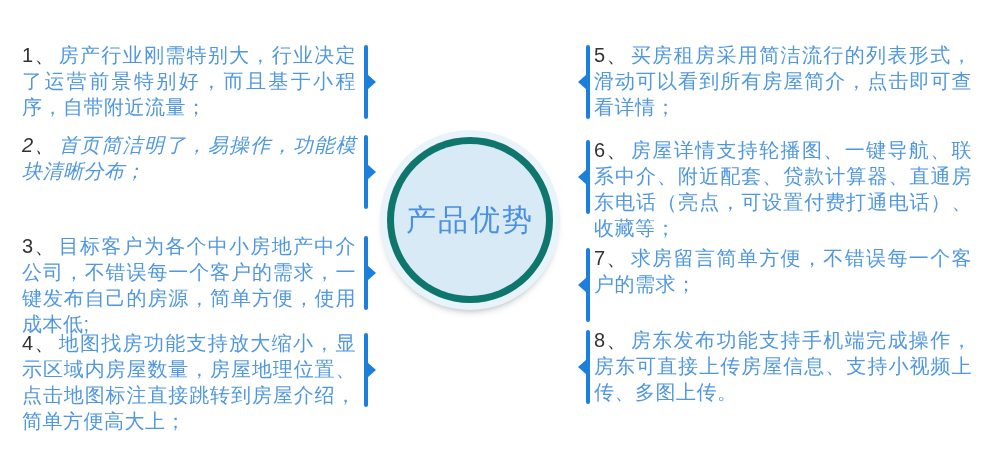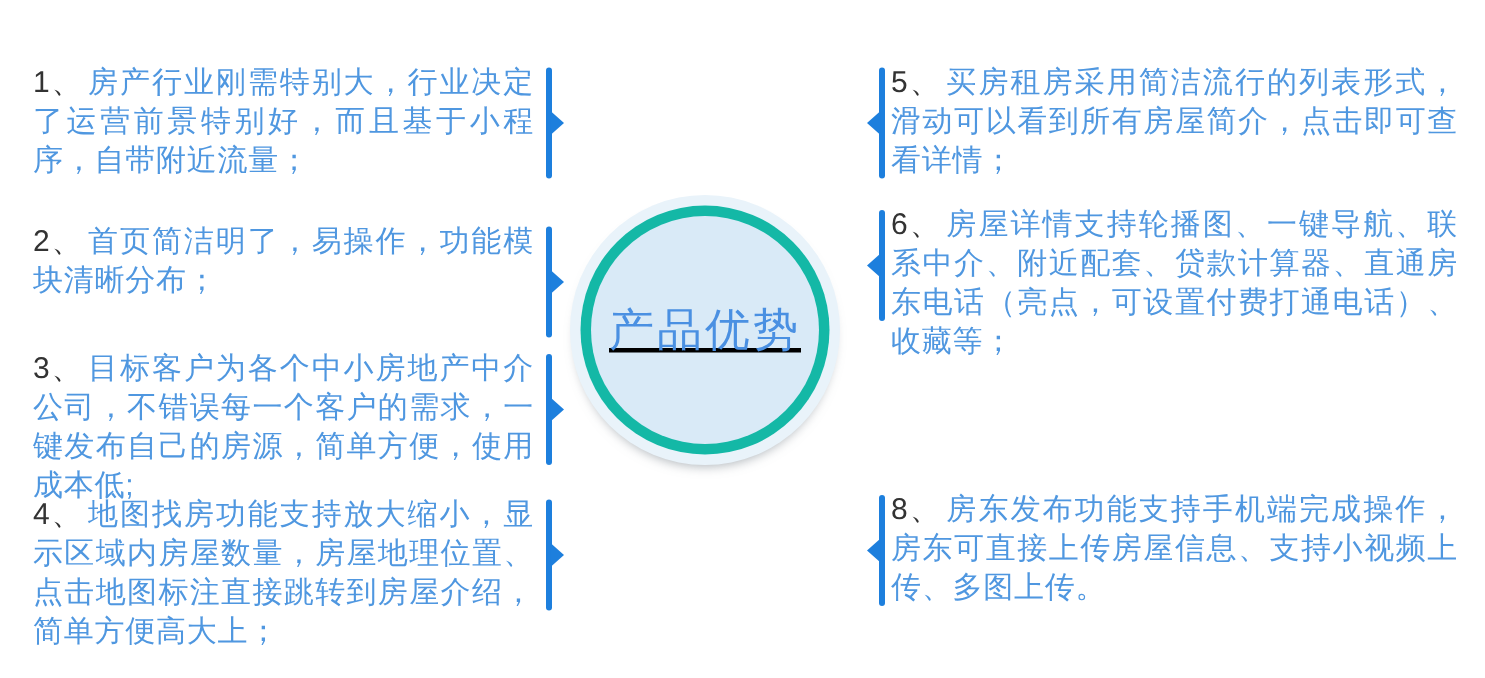--- a/index.html
+++ b/index.html
@@ -34,21 +34,21 @@
   .item-text .num {
     color: #333333;
     margin-right: 3px;
   }
   .item.left  { left: 22px; }
   .item.left .item-text  { width: 334px; }
   .item.right { left: 576px; }
   .item.right .item-text { width: 378px; }
 
   .item-l1 { top: 42px; }
-  .item-l2 { top: 148px; }
+  .item-l2 { top: 132px; font-style: italic; }
   .item-l3 { top: 233px; }
   .item-l4 { top: 330px; }
   .item-r5 { top: 42px; }
   .item-r6 { top: 137px; }
   .item-r7 { top: 245px; }
   .item-r8 { top: 327px; }
 
   
   .marker {
     position: relative;
@@ -98,25 +98,24 @@
     background: #e9f3fa;
     box-shadow: 0 5px 7px -4px rgba(110, 120, 130, 0.55);
     display: flex;
     align-items: center;
     justify-content: center;
   }
   .center-circle .ring-white {
     width: 166px;
     height: 166px;
     border-radius: 50%;
-    background: #14b8a6;
+    background: #0f766e;
     display: flex;
     align-items: center;
     justify-content: center;
-    text-decoration: underline;
   }
   .center-circle .disc {
     width: 152px;
     height: 152px;
     border-radius: 50%;
     background: #d9eaf7;
     display: flex;
     align-items: center;
     justify-content: center;
   }
@@ -173,20 +172,27 @@
   </div>
 
   <div class="item right item-r6">
     <div class="marker point-left">
         <span class="bar"></span>
         <span class="tri"></span>
       </div>
     <div class="item-text"><span class="num">6、</span><span>房屋详情支持轮播图、一键导航、联系中介、附近配套、贷款计算器、直通房东电话（亮点，可设置付费打通电话）、收藏等；</span></div>
   </div>
 
+  <div class="item right item-r7">
+    <div class="marker point-left">
+        <span class="bar"></span>
+        <span class="tri"></span>
+      </div>
+    <div class="item-text"><span class="num">7、</span><span>求房留言简单方便，不错误每一个客户的需求；</span></div>
+  </div>
 
   <div class="item right item-r8">
     <div class="marker point-left">
         <span class="bar"></span>
         <span class="tri"></span>
       </div>
     <div class="item-text"><span class="num">8、</span><span>房东发布功能支持手机端完成操作，房东可直接上传房屋信息、支持小视频上传、多图上传。</span></div>
   </div>
 
   <div class="center-circle">

